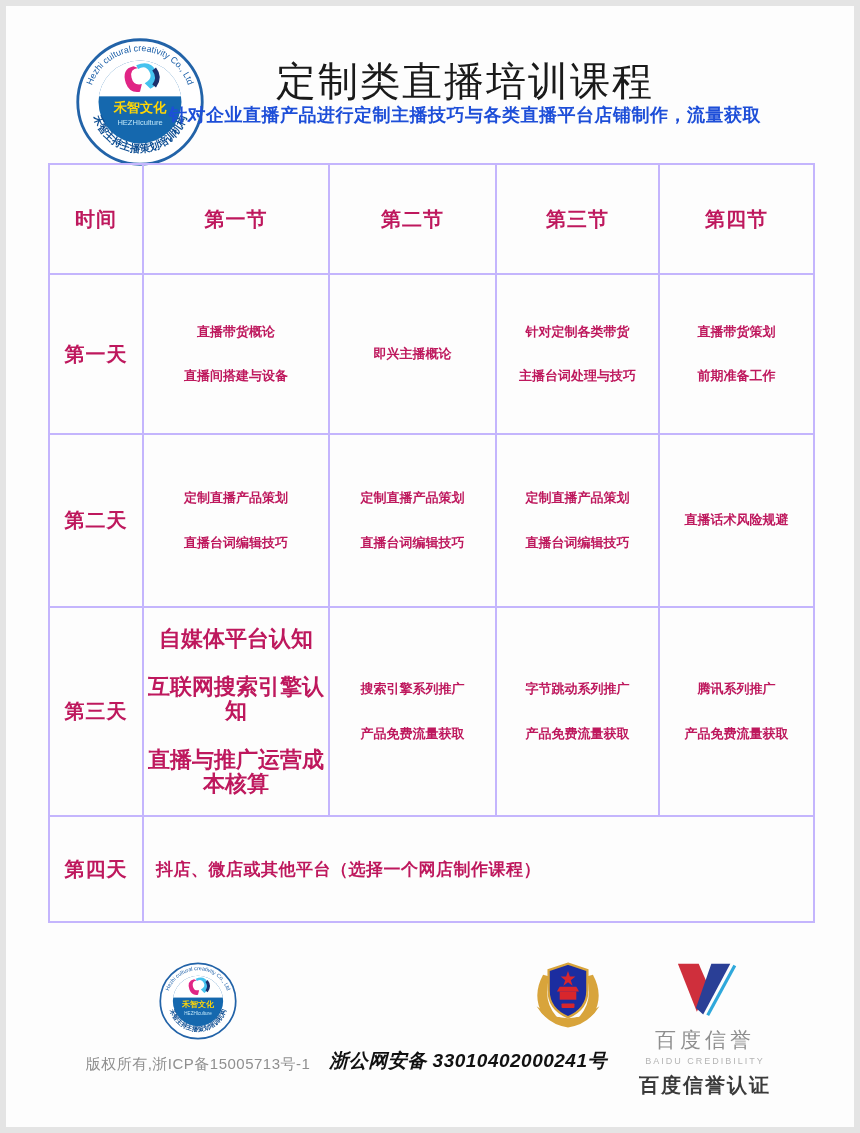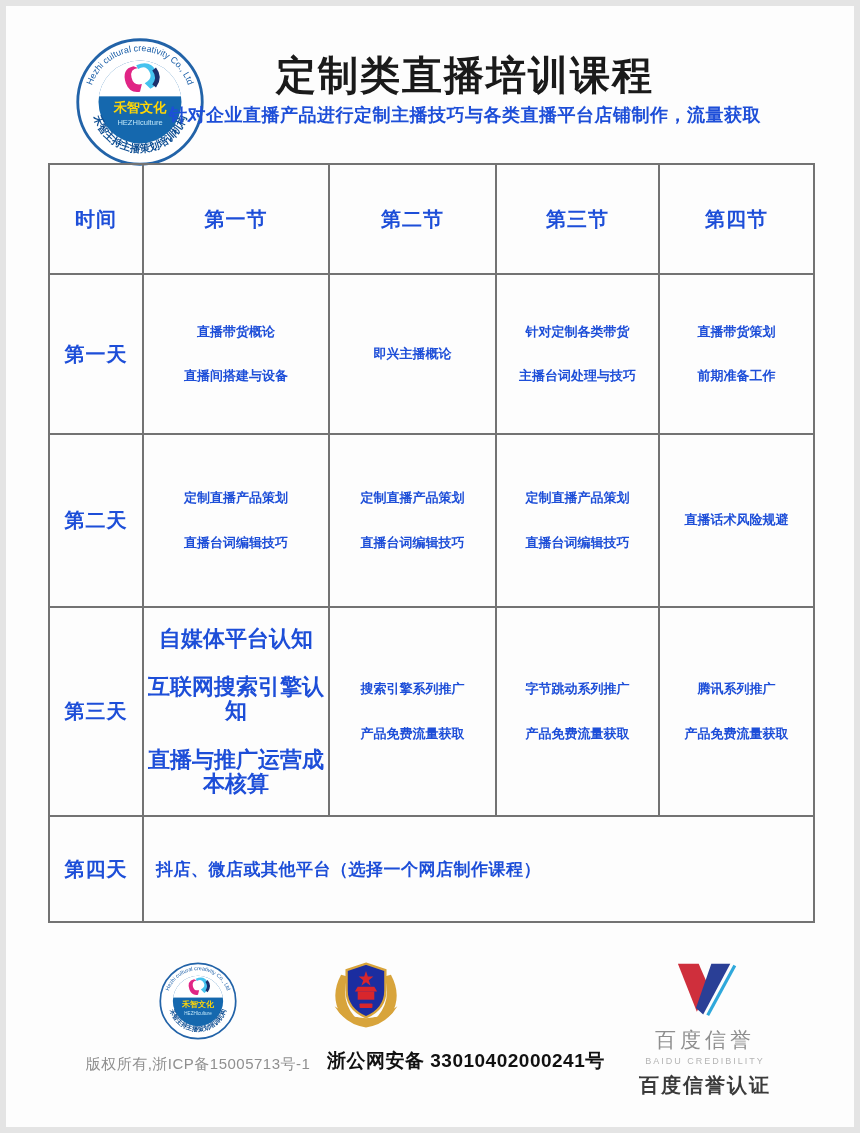--- a/index.html
+++ b/index.html
@@ -5,49 +5,49 @@
   html,body{margin:0;padding:0;background:#ffffff;}
   .page{
     position:relative;width:860px;height:1133px;background:#fdfdfd;
     font-family:"Liberation Sans",sans-serif;overflow:hidden;
   }
   .frame{position:absolute;inset:0;border:6px solid #e4e4e4;pointer-events:none;z-index:50;}
 
   
   .hezhi-logo-main{position:absolute;left:74px;top:36px;width:132px;height:132px;}
   .page-title{
-    position:absolute;left:80px;right:10px;top:48px;text-align:center;
-    font-size:40px;font-weight:bold;color:#1a1a1a;letter-spacing:2px;
+    position:absolute;left:80px;right:10px;top:54px;text-align:center;
+    font-size:40px;font-weight:normal;color:#1a1a1a;letter-spacing:2px;
   }
   .page-subtitle{
     position:absolute;left:80px;right:10px;top:103px;text-align:center;
     font-size:18px;font-weight:bold;color:#1d4ed8;letter-spacing:0.5px;
   }
 
   
   table.schedule{
     position:absolute;left:48px;top:163px;border-collapse:collapse;table-layout:fixed;
     background:transparent;
   }
   table.schedule td{
-    border:2px solid #737373;text-align:center;vertical-align:middle;
-    color:#1d4ed8;font-weight:bold;padding:0;
+    border:2px solid #c4b5fd;text-align:center;vertical-align:middle;
+    color:#be185d;font-weight:bold;padding:0;
   }
   .head-cell{font-size:20px;letter-spacing:1px;}
   .day-cell{font-size:20px;letter-spacing:1px;}
   .cell-lines{display:flex;flex-direction:column;gap:30px;align-items:center;justify-content:center;font-size:13px;line-height:1.1;}
   .cell-lines.small{gap:24px;font-size:22px;}
   .merged-cell{text-align:left !important;padding-left:12px !important;font-size:17px;letter-spacing:0.5px;}
 
   
   .footer-hezhi{position:absolute;left:58px;top:961px;width:280px;text-align:center;}
   .footer-hezhi svg{width:80px;height:80px;}
   .copyright-text{margin:10px 0 0 0;font-size:15px;color:#8f8f8f;font-weight:normal;letter-spacing:0.5px;}
 
-  .footer-police{position:absolute;left:327px;top:960px;width:280px;text-align:left;}
+  .footer-police{position:absolute;left:327px;top:960px;width:280px;text-align:right;font-style:italic;}
   .police-record-text{margin:12px 0 0 0;font-size:19px;color:#111;font-weight:bold;letter-spacing:0.5px;}
 
   .footer-baidu{position:absolute;left:595px;top:962px;width:220px;text-align:center;}
   .baidu-cn{margin:4px 0 0 0;font-size:21px;color:#8e8e8e;letter-spacing:4px;}
   .baidu-en{margin:2px 0 0 0;font-size:9px;color:#b4b4b4;letter-spacing:2px;}
   .baidu-cert{margin:6px 0 0 0;font-size:20px;color:#3a3a3a;font-weight:bold;letter-spacing:2px;}
 </style>
 </head>
 <body>
 

